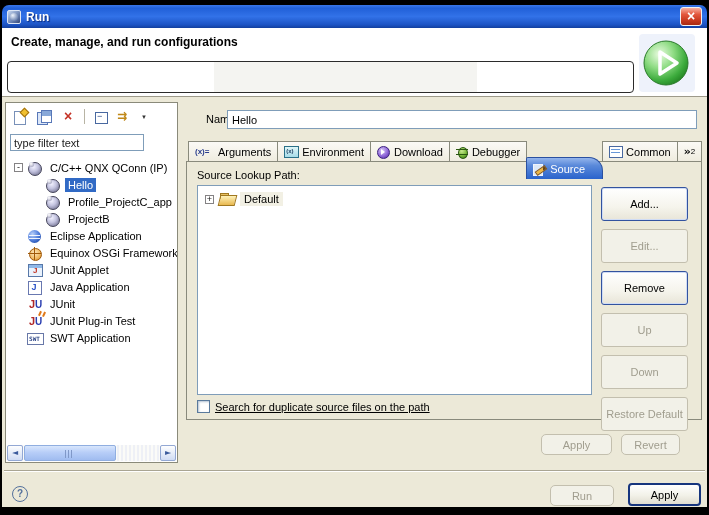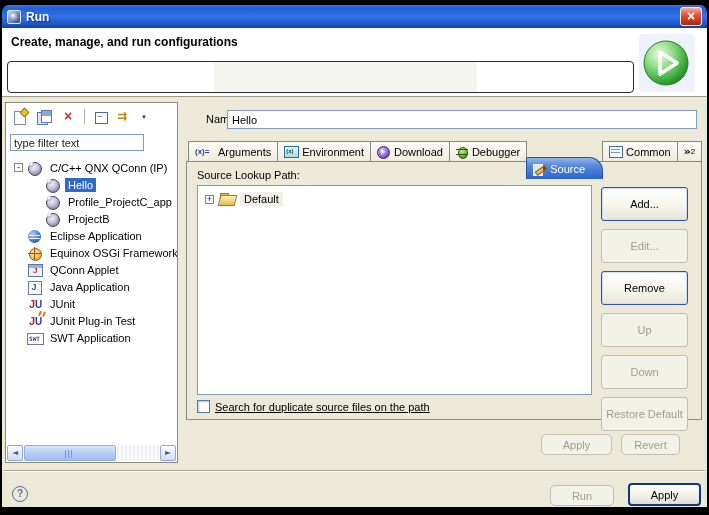--- a/index.html
+++ b/index.html
@@ -285,21 +285,21 @@
         <span class="tlabel">Eclipse Application</span>
       </div>
       <div class="trow">
         <span class="exp none"></span>
         <span class="ic ic-equinox"></span>
         <span class="tlabel">Equinox OSGi Framework</span>
       </div>
       <div class="trow">
         <span class="exp none"></span>
         <span class="ic ic-japplet"></span>
-        <span class="tlabel">QConn Applet</span>
+        <span class="tlabel">JUnit Applet</span>
       </div>
       <div class="trow">
         <span class="exp none"></span>
         <span class="ic ic-japp"></span>
         <span class="tlabel">Java Application</span>
       </div>
       <div class="trow">
         <span class="exp none"></span>
         <span class="ic ic-junit"></span>
         <span class="tlabel">JUnit</span>

